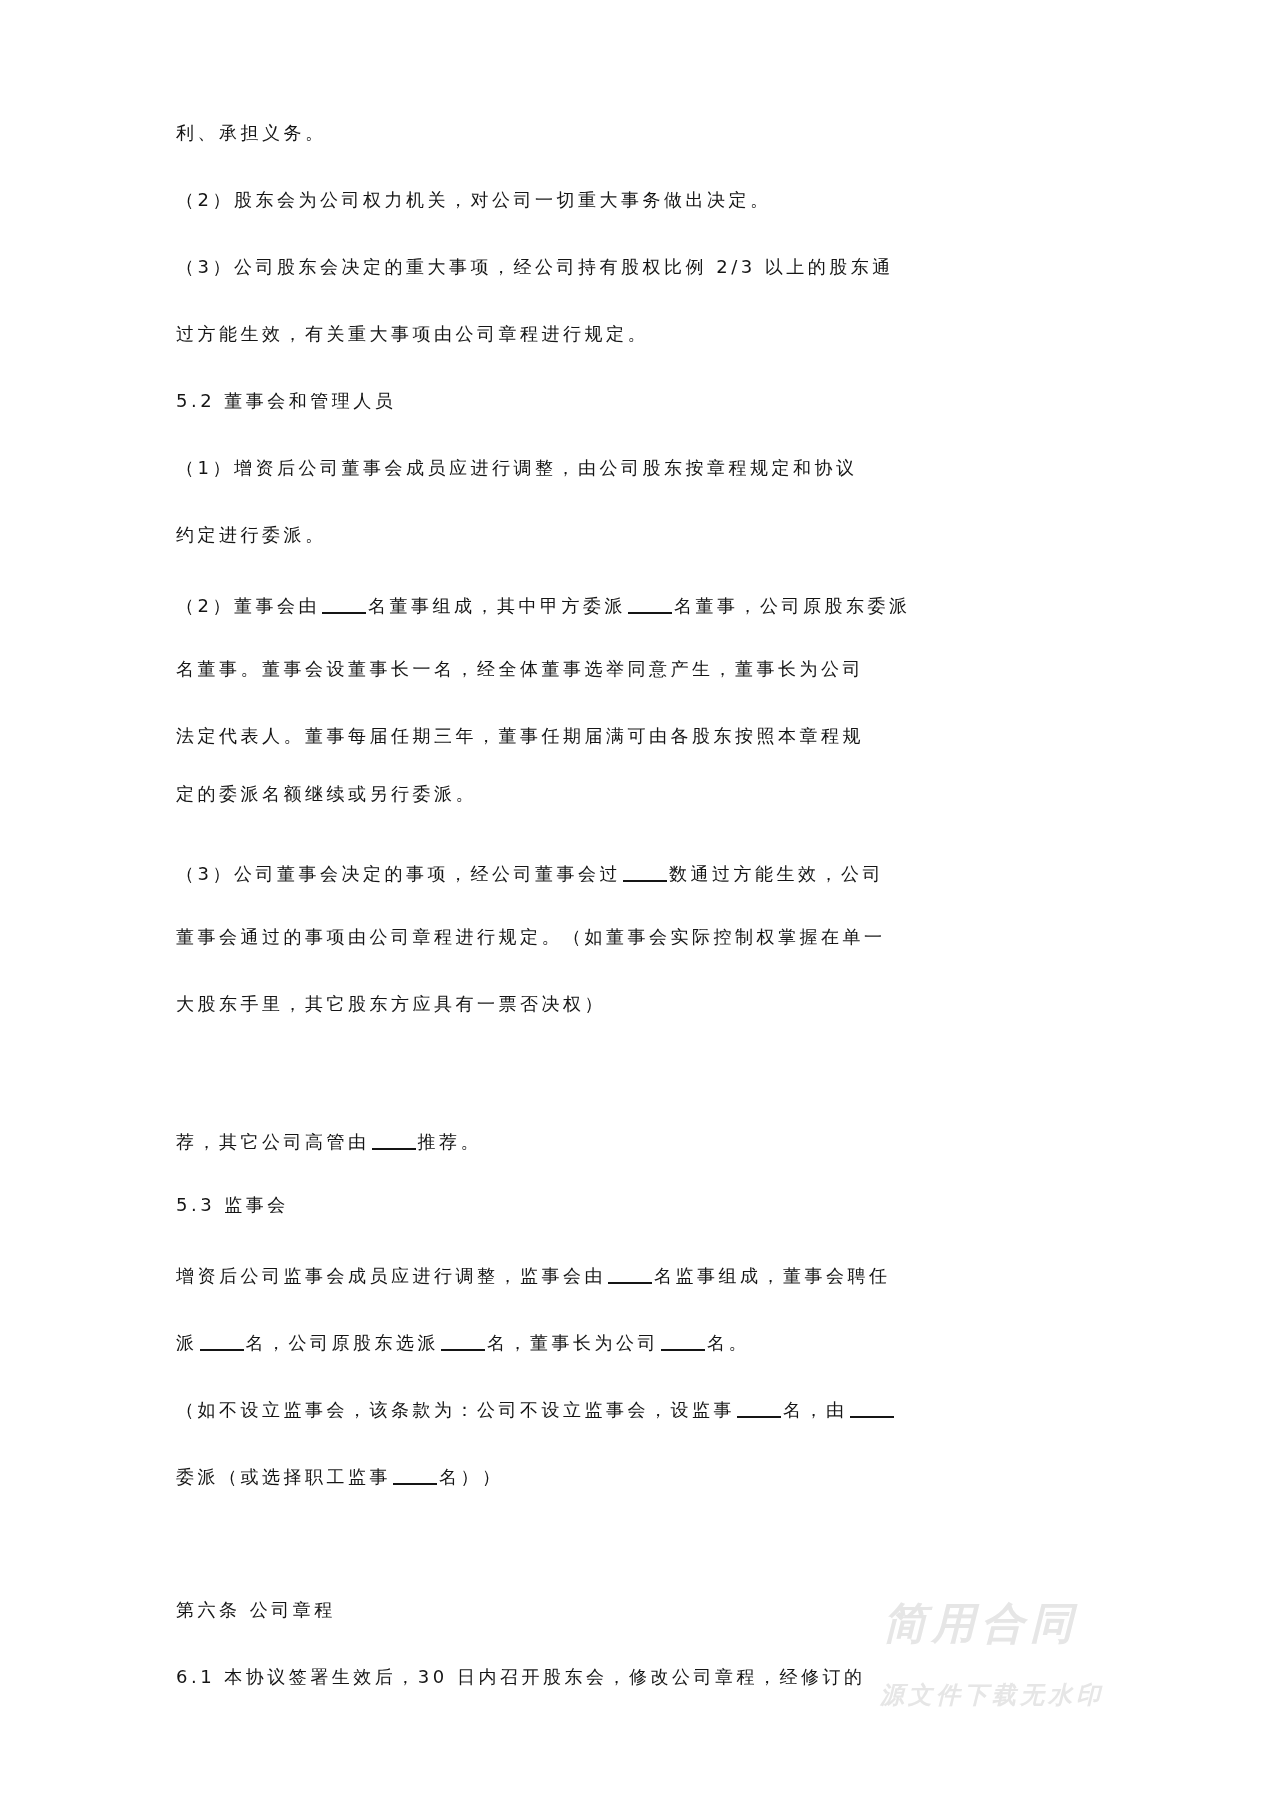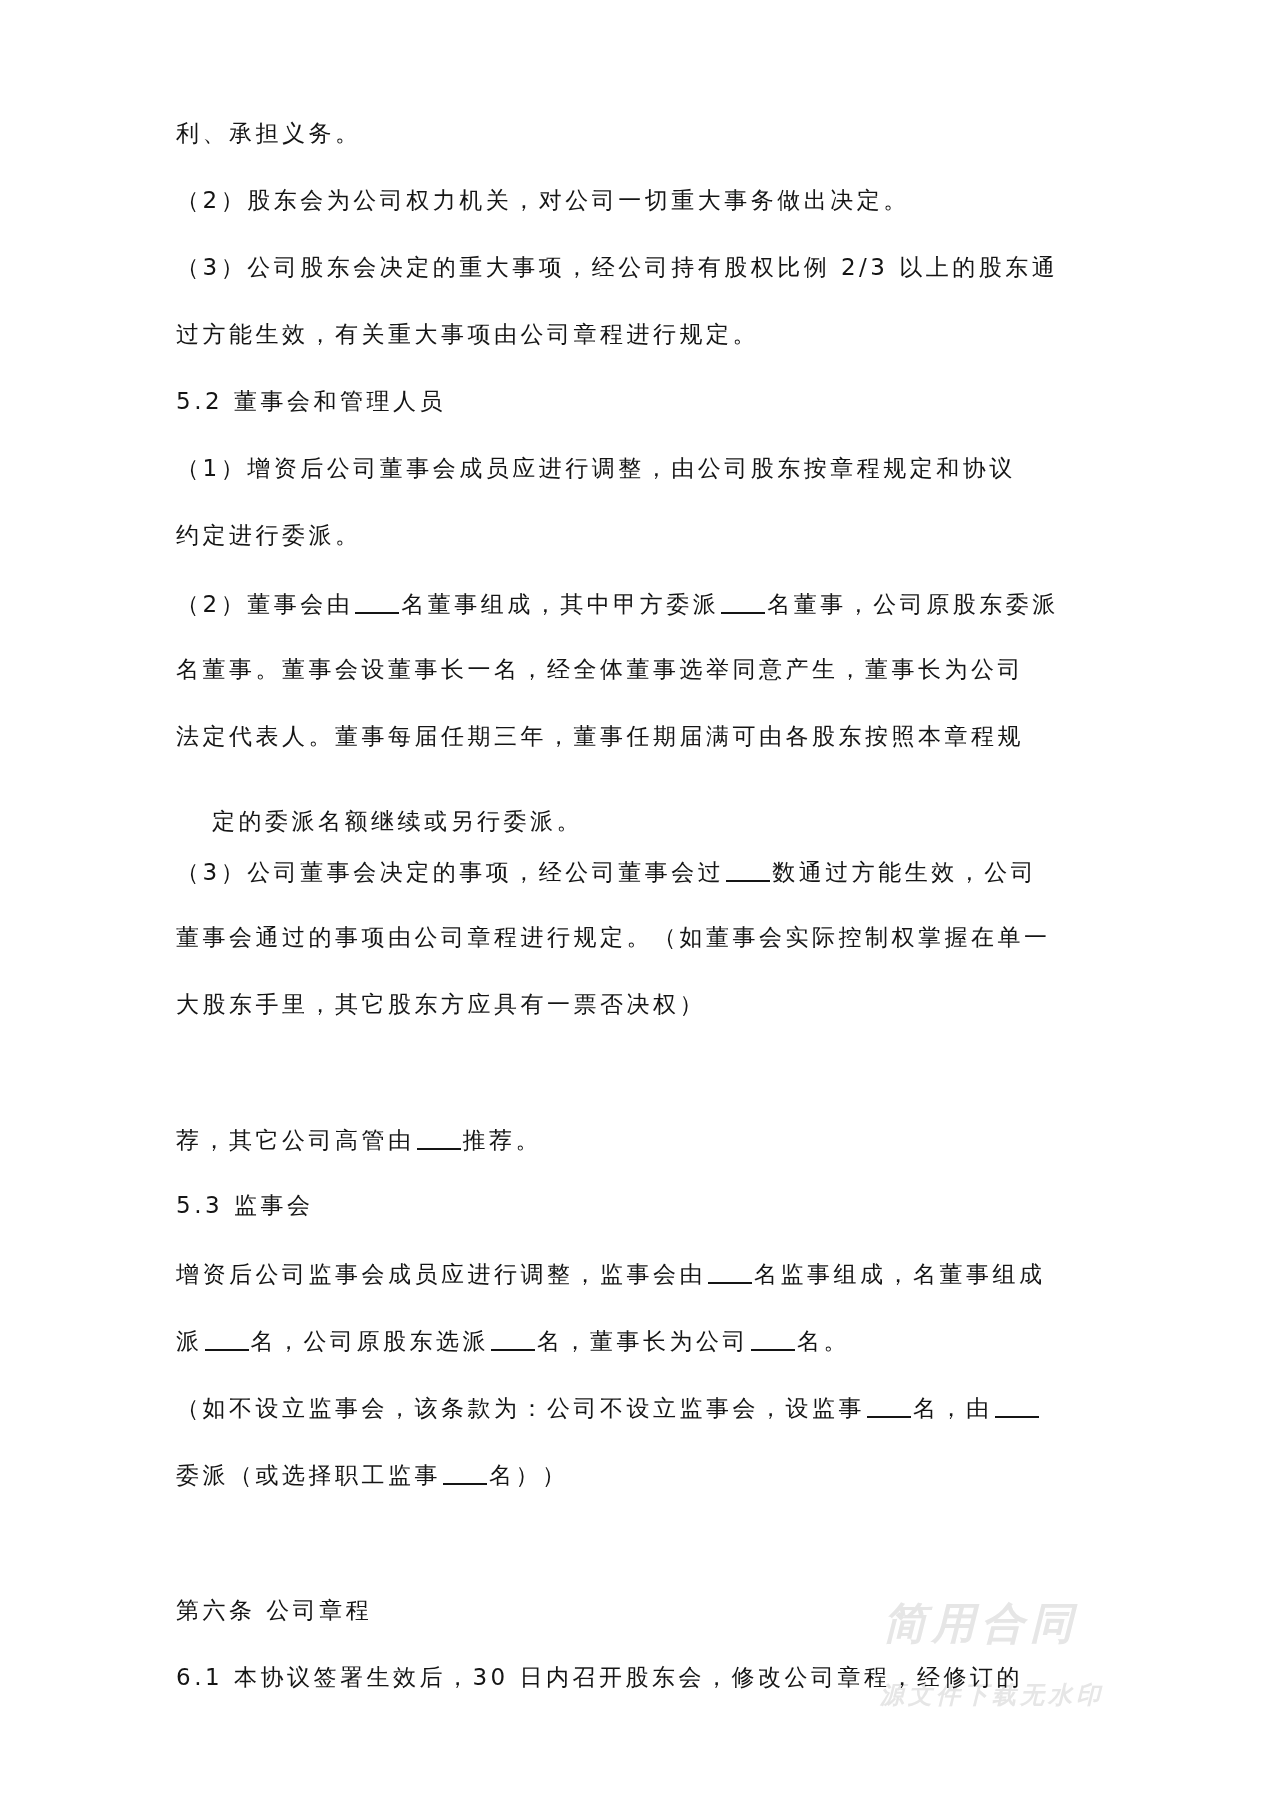--- a/index.html
+++ b/index.html
@@ -3,21 +3,21 @@
 <meta charset="utf-8">
 <style>
   html, body { margin: 0; padding: 0; background: #ffffff; }
   body { width: 1280px; height: 1810px; position: relative; overflow: hidden; }
   .page {
     position: absolute; left: 0; top: 0; width: 1280px; height: 1810px;
     background: #ffffff;
   }
   .line {
     position: absolute; left: 176px; height: 40px; line-height: 40px;
-    font-family: "DejaVu Sans", sans-serif; font-size: 23px;
+    font-family: "DejaVu Sans", sans-serif; font-size: 18px;
     letter-spacing: 3.5px; color: #151515; white-space: nowrap;
   }
   .blank {
     display: inline-block; width: 44px; height: 30px;
     border-bottom: 2px solid #151515; vertical-align: -2px;
     margin: 0 2px;
   }
   .wm {
     position: absolute; left: 883px; top: 1588px;
     font-family: "DejaVu Sans", sans-serif; font-weight: bold; font-style: italic;
@@ -42,26 +42,26 @@
       <div class="line" style="top: 113px;"><span>利、承担义务。</span></div>
       <div class="line" style="top: 180px;"><span>（2）股东会为公司权力机关，对公司一切重大事务做出决定。</span></div>
       <div class="line" style="top: 247px;"><span>（3）公司股东会决定的重大事项，经公司持有股权比例 2/3 以上的股东通</span></div>
       <div class="line" style="top: 314px;"><span>过方能生效，有关重大事项由公司章程进行规定。</span></div>
       <div class="line" style="top: 381px;"><span>5.2 董事会和管理人员</span></div>
       <div class="line" style="top: 448px;"><span>（1）增资后公司董事会成员应进行调整，由公司股东按章程规定和协议</span></div>
       <div class="line" style="top: 515px;"><span>约定进行委派。</span></div>
       <div class="line" style="top: 582px;"><span>（2）董事会由</span><span class="blank"></span><span>名董事组成，其中甲方委派</span><span class="blank"></span><span>名董事，公司原股东委派</span></div>
       <div class="line" style="top: 649px;"><span>名董事。董事会设董事长一名，经全体董事选举同意产生，董事长为公司</span></div>
       <div class="line" style="top: 716px;"><span>法定代表人。董事每届任期三年，董事任期届满可由各股东按照本章程规</span></div>
-      <div class="line" style="top: 801px; margin-left: 36px;"><span>定的委派名额继续或另行委派。</span></div>
+      <div class="line" style="top: 774px;"><span>定的委派名额继续或另行委派。</span></div>
       <div class="line" style="top: 850px;"><span>（3）公司董事会决定的事项，经公司董事会过</span><span class="blank"></span><span>数通过方能生效，公司</span></div>
       <div class="line" style="top: 917px;"><span>董事会通过的事项由公司章程进行规定。（如董事会实际控制权掌握在单一</span></div>
       <div class="line" style="top: 984px; text-align: center;"><span>大股东手里，其它股东方应具有一票否决权）</span></div>
       <div class="line" style="top: 1118px;"><span>荐，其它公司高管由</span><span class="blank"></span><span>推荐。</span></div>
       <div class="line" style="top: 1185px;"><span>5.3 监事会</span></div>
-      <div class="line" style="top: 1252px;"><span>增资后公司监事会成员应进行调整，监事会由</span><span class="blank"></span><span>名监事组成，名董事组成</span></div>
+      <div class="line" style="top: 1252px;"><span>增资后公司监事会成员应进行调整，监事会由</span><span class="blank"></span><span>名监事组成，董事会聘任</span></div>
       <div class="line" style="top: 1319px;"><span>派</span><span class="blank"></span><span>名，公司原股东选派</span><span class="blank"></span><span>名，董事长为公司</span><span class="blank"></span><span>名。</span></div>
       <div class="line" style="top: 1386px;"><span>（如不设立监事会，该条款为：公司不设立监事会，设监事</span><span class="blank"></span><span>名，由</span><span class="blank"></span></div>
       <div class="line" style="top: 1453px;"><span>委派（或选择职工监事</span><span class="blank"></span><span>名））</span></div>
       <div class="line" style="top: 1590px;"><span>第六条  公司章程</span></div>
       <div class="line" style="top: 1657px;"><span>6.1  本协议签署生效后，30 日内召开股东会，修改公司章程，经修订的</span></div>
     </div>
 </div>
 
 </body></html>

